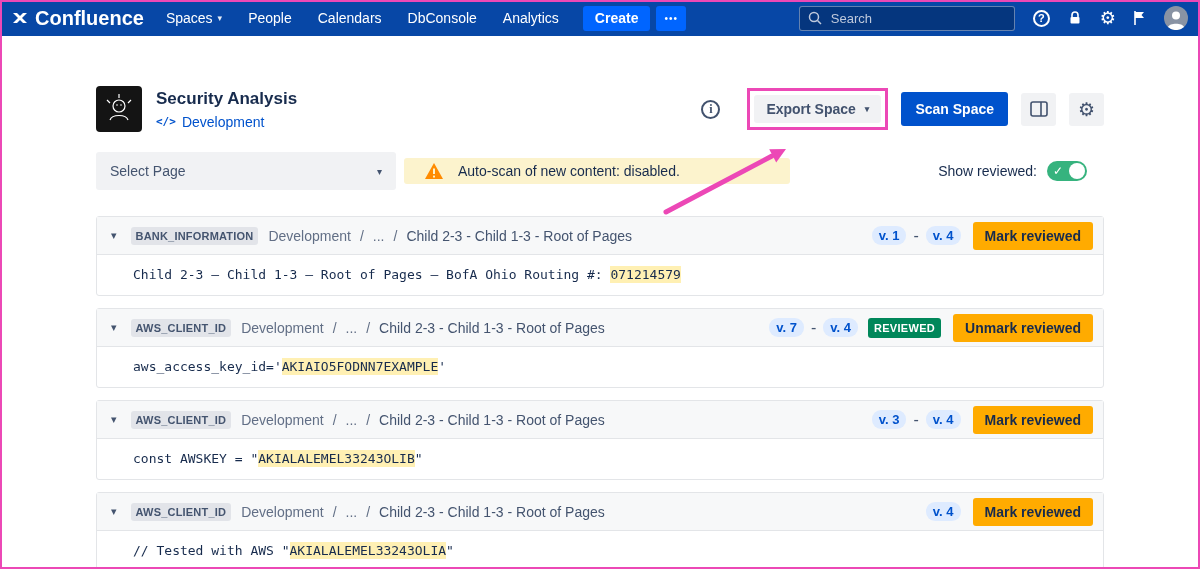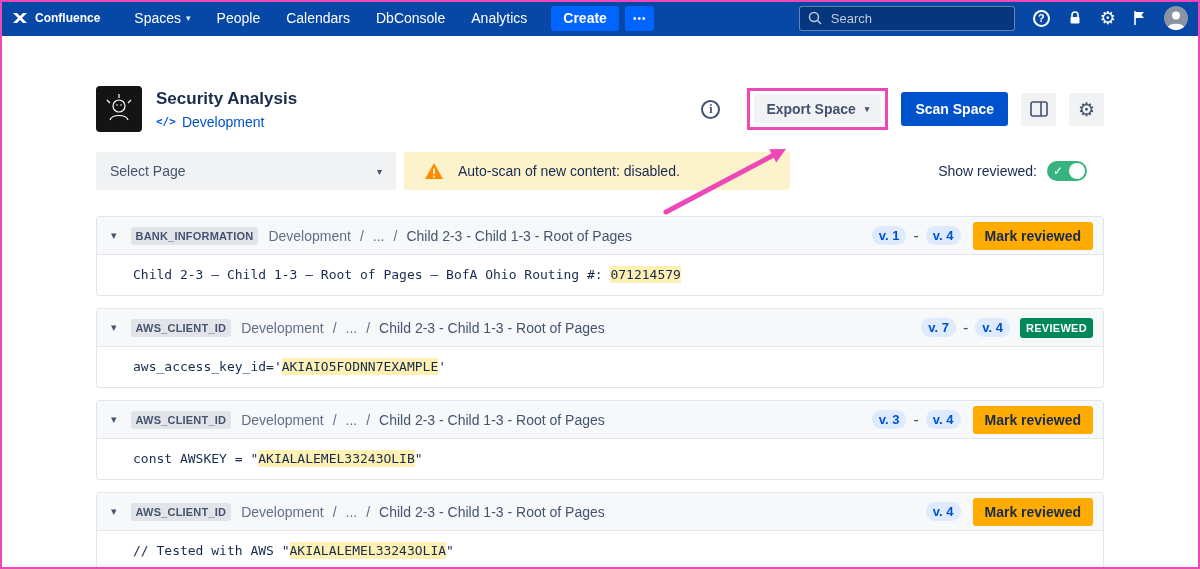--- a/index.html
+++ b/index.html
@@ -13,22 +13,22 @@
   body{
     width:1200px;height:569px;overflow:hidden;position:relative;background:#fff;
     font-family:"Liberation Sans",sans-serif;color:#172B4D;
   }
   a{cursor:pointer;}
   button{cursor:pointer;font-family:"Liberation Sans",sans-serif;}
 
   
   .navbar{height:36px;background:var(--nav-bg);display:flex;align-items:center;padding:0 12px;color:#fff;}
   .brand{display:flex;align-items:center;gap:7px;text-decoration:none;color:#fff;}
-  .brand-name{font-size:12px;font-weight:700;}
-  .nav-links{display:flex;gap:26px;margin-left:34px;font-size:14px;font-weight:500;align-items:center;}
+  .brand-name{font-size:20px;font-weight:700;}
+  .nav-links{display:flex;gap:26px;margin-left:22px;font-size:14px;font-weight:500;align-items:center;}
   .nav-link{color:#fff;text-decoration:none;display:flex;align-items:center;gap:5px;}
   .nav-chev{font-size:9px;opacity:.9;}
   .create-btn{background:var(--create);color:#fff;font-weight:700;font-size:14px;padding:4px 12px;border-radius:3px;border:none;margin-left:24px;height:25px;}
   .more-btn{background:var(--create);color:#fff;border:none;border-radius:3px;font-size:10px;letter-spacing:1px;padding:4px 8px;margin-left:6px;height:25px;}
   .search-box{margin-left:auto;display:flex;align-items:center;gap:7px;background:rgba(0,0,0,.24);border:1px solid rgba(255,255,255,.38);border-radius:3px;height:25px;width:216px;padding:0 8px;}
   .search-box input{background:transparent;border:none;outline:none;color:#fff;font-size:13px;width:100%;font-family:"Liberation Sans",sans-serif;}
   .search-box input::placeholder{color:#BFC9DC;}
   .nav-icons{display:flex;align-items:center;gap:17px;margin-left:18px;}
   .nav-icons>span{display:inline-flex;align-items:center;justify-content:center;cursor:pointer;}
   .help-icon{width:17px;height:17px;border:2px solid #fff;border-radius:50%;font-size:11px;font-weight:700;color:#fff;}
@@ -49,21 +49,21 @@
   .export-btn{background:#F1F2F4;color:#42526E;font-weight:600;font-size:14px;padding:6px 12px;border-radius:3px;border:none;display:flex;align-items:center;gap:9px;}
   .export-btn .chev{font-size:9px;}
   .scan-btn{background:var(--primary);color:#fff;font-weight:600;font-size:14px;padding:9px 14px;border-radius:3px;border:none;}
   .icon-btn{width:35px;height:33px;background:#F1F2F4;border:none;border-radius:3px;display:grid;place-items:center;color:#42526E;}
   .icon-btn .gear-glyph{color:#42526E;font-size:19px;}
 
   
   .toolbar{display:flex;align-items:center;margin-top:20px;}
   .select-page{width:300px;height:38px;background:#F1F2F4;border-radius:3px;display:flex;align-items:center;padding:0 14px;color:#44546F;font-size:14px;cursor:pointer;}
   .select-page .chev{margin-left:auto;font-size:10px;color:#44546F;}
-  .banner{margin-left:8px;height:38px;background:var(--warning-bg);border-radius:3px;display:flex;align-items:center;gap:14px;padding:0 20px;font-size:14px;color:#172B4D;width:386px;}
+  .banner{margin-left:8px;height:26px;background:var(--warning-bg);border-radius:3px;display:flex;align-items:center;gap:14px;padding:0 20px;font-size:14px;color:#172B4D;width:386px;}
   .show-reviewed{margin-left:auto;margin-right:17px;display:flex;align-items:center;gap:10px;font-size:14px;color:#172B4D;}
   .toggle{width:40px;height:20px;background:var(--toggle-green);border-radius:12px;position:relative;cursor:pointer;flex:none;}
   .toggle .check{position:absolute;left:6px;top:1px;color:#fff;font-size:12px;line-height:18px;}
   .toggle .knob{position:absolute;right:2px;top:2px;width:16px;height:16px;background:#fff;border-radius:50%;}
 
   
   .findings{margin-top:26px;display:flex;flex-direction:column;gap:12px;}
   .card{border:1px solid #E3E5E8;border-radius:3px;background:#fff;}
   .card-head{background:#F7F8F9;border-bottom:1px solid #E3E5E8;height:38px;display:flex;align-items:center;padding:0 10px;gap:10px;}
   .chev-toggle{color:#44546F;font-size:11px;padding:0 4px;cursor:pointer;}
@@ -256,20 +256,21 @@
           <span>/</span>
           <span>...</span>
           <span>/</span>
           <a class="crumb-page">Child 2-3 - Child 1-3 - Root of Pages</a>
         </span>
         <span class="spacer"></span>
         <a class="vchip">v. 7</a>
         <span class="vdash">-</span>
         <a class="vchip">v. 4</a>
         <span class="reviewed-badge">REVIEWED</span>
+        <button class="action-btn">Unmark reviewed</button>
       </div>
       <div class="card-body">
         <span>aws_access_key_id='</span><mark>AKIAIO5FODNN7EXAMPLE</mark><span>'</span>
       </div>
     </section>
 
     <section class="card">
       <div class="card-head">
         <span class="chev-toggle">▾</span>
         <span class="type-badge">AWS_CLIENT_ID</span>

